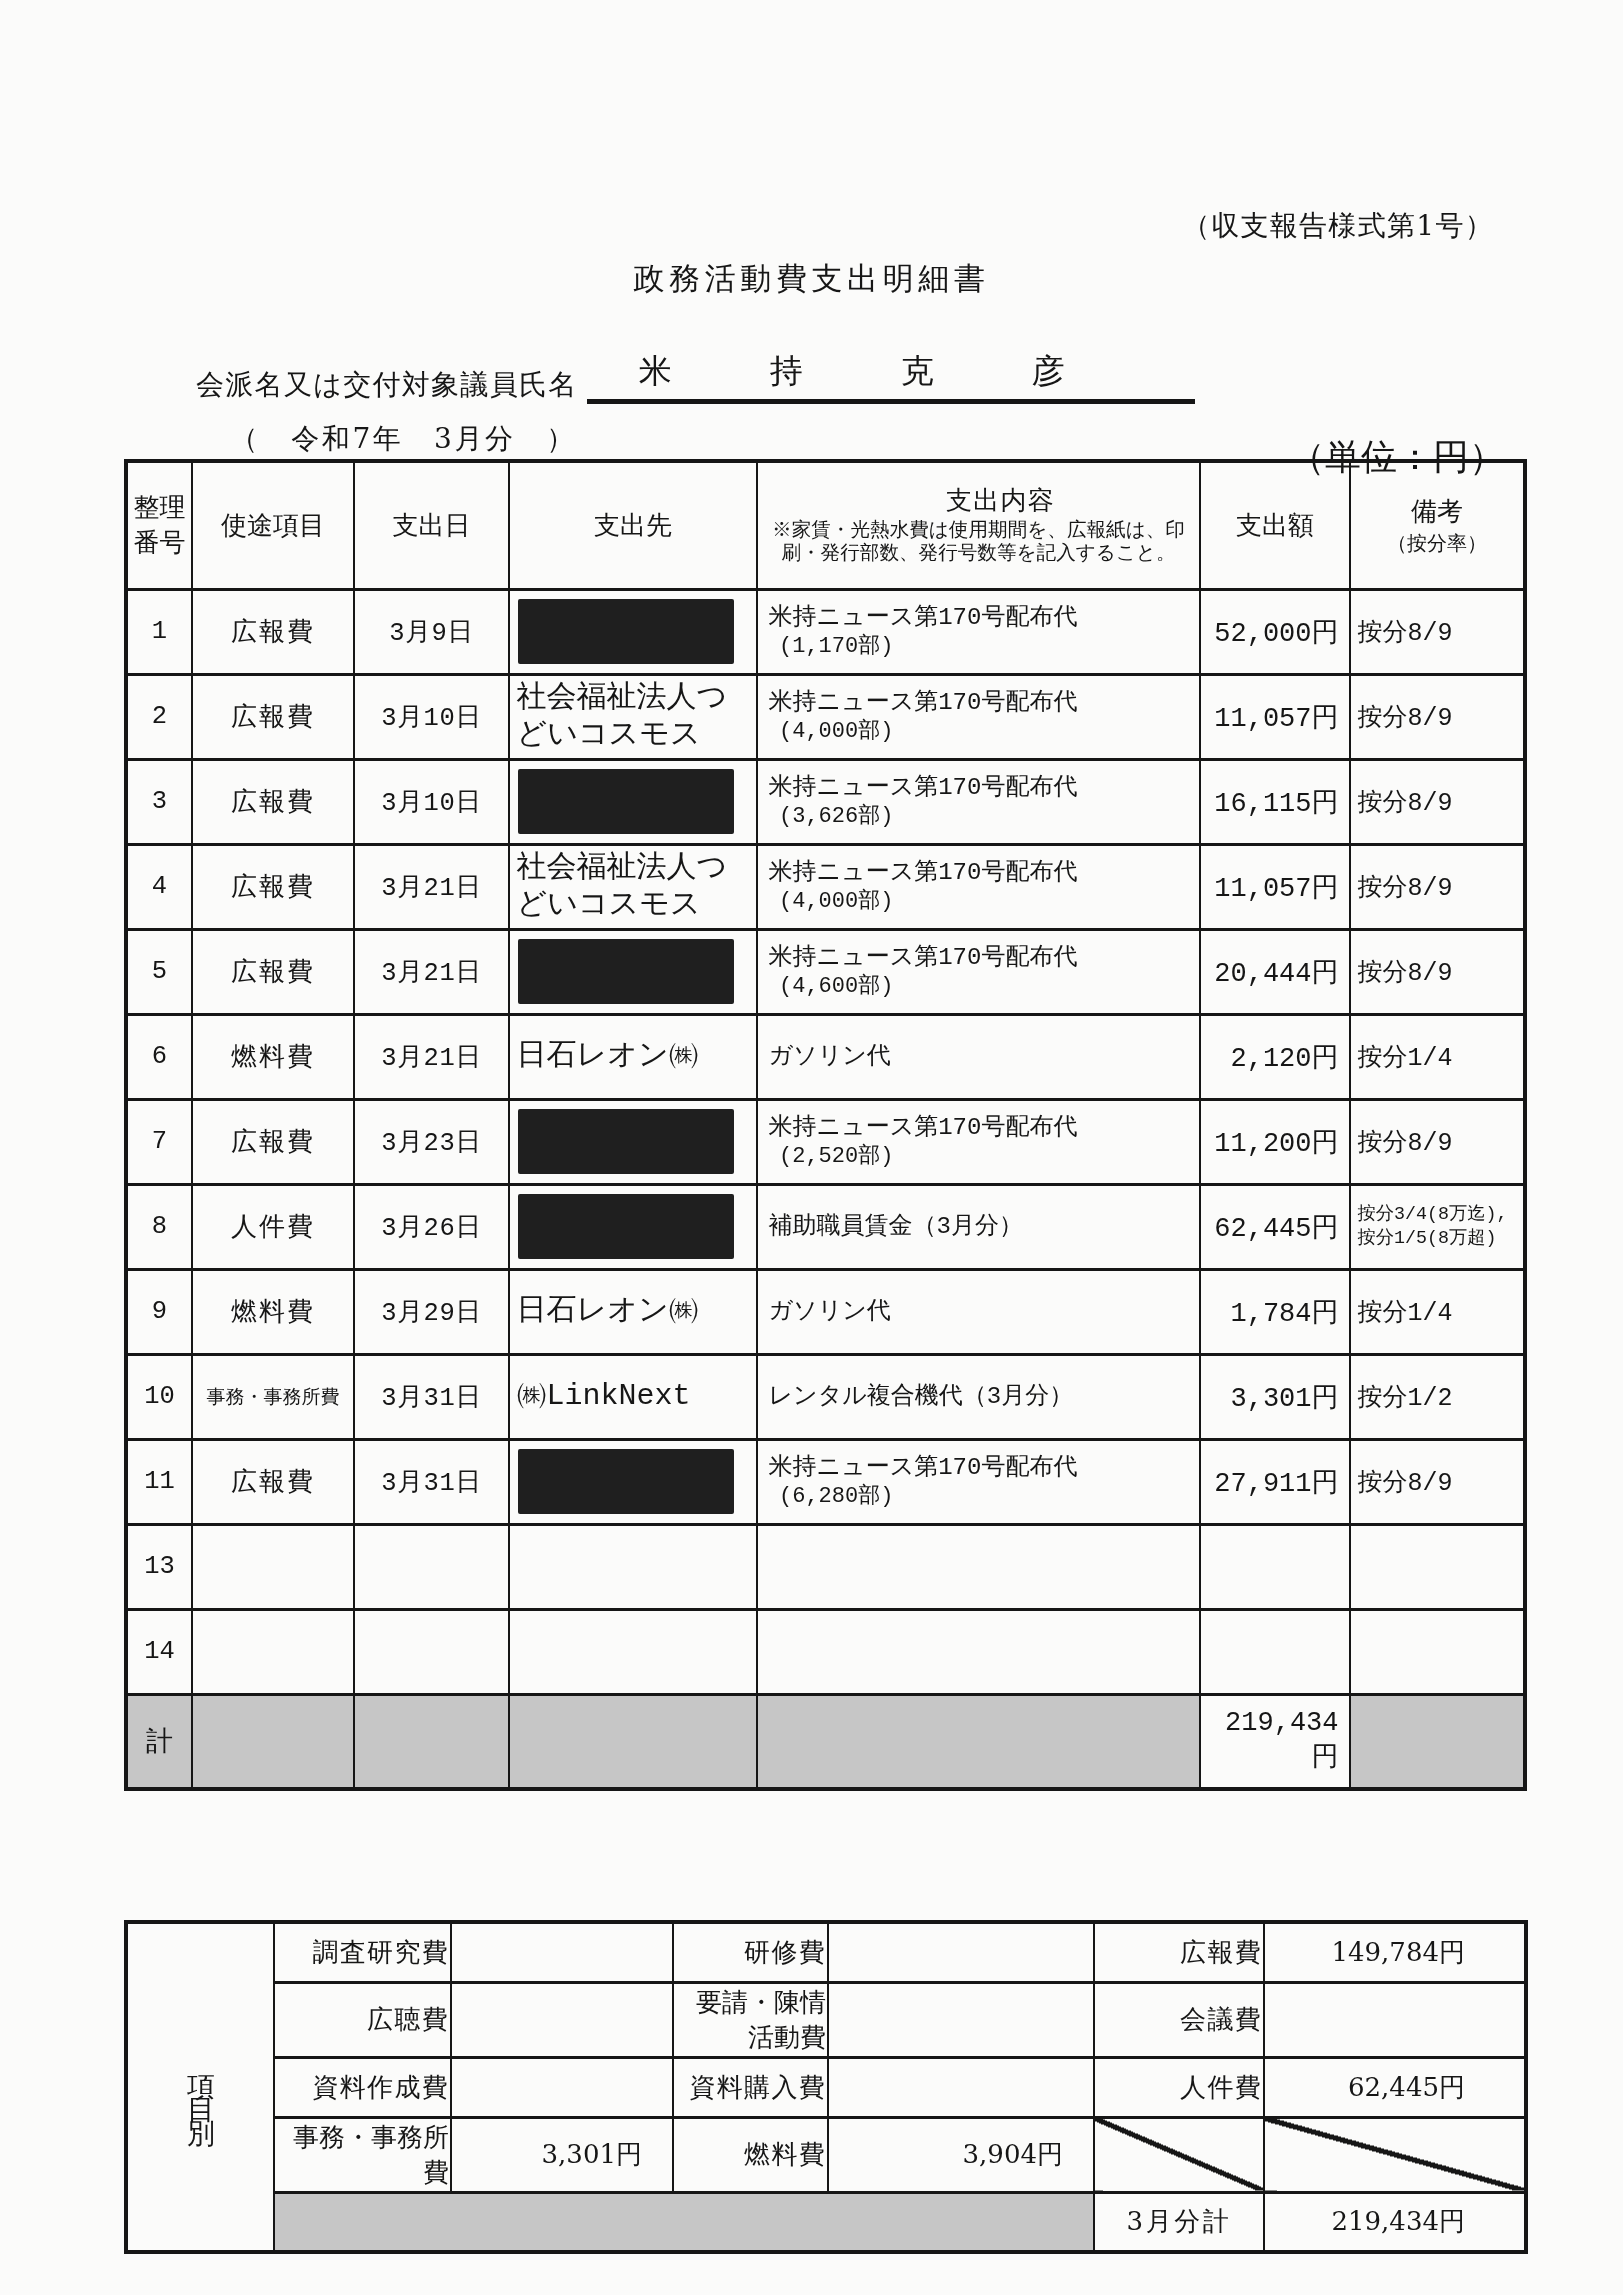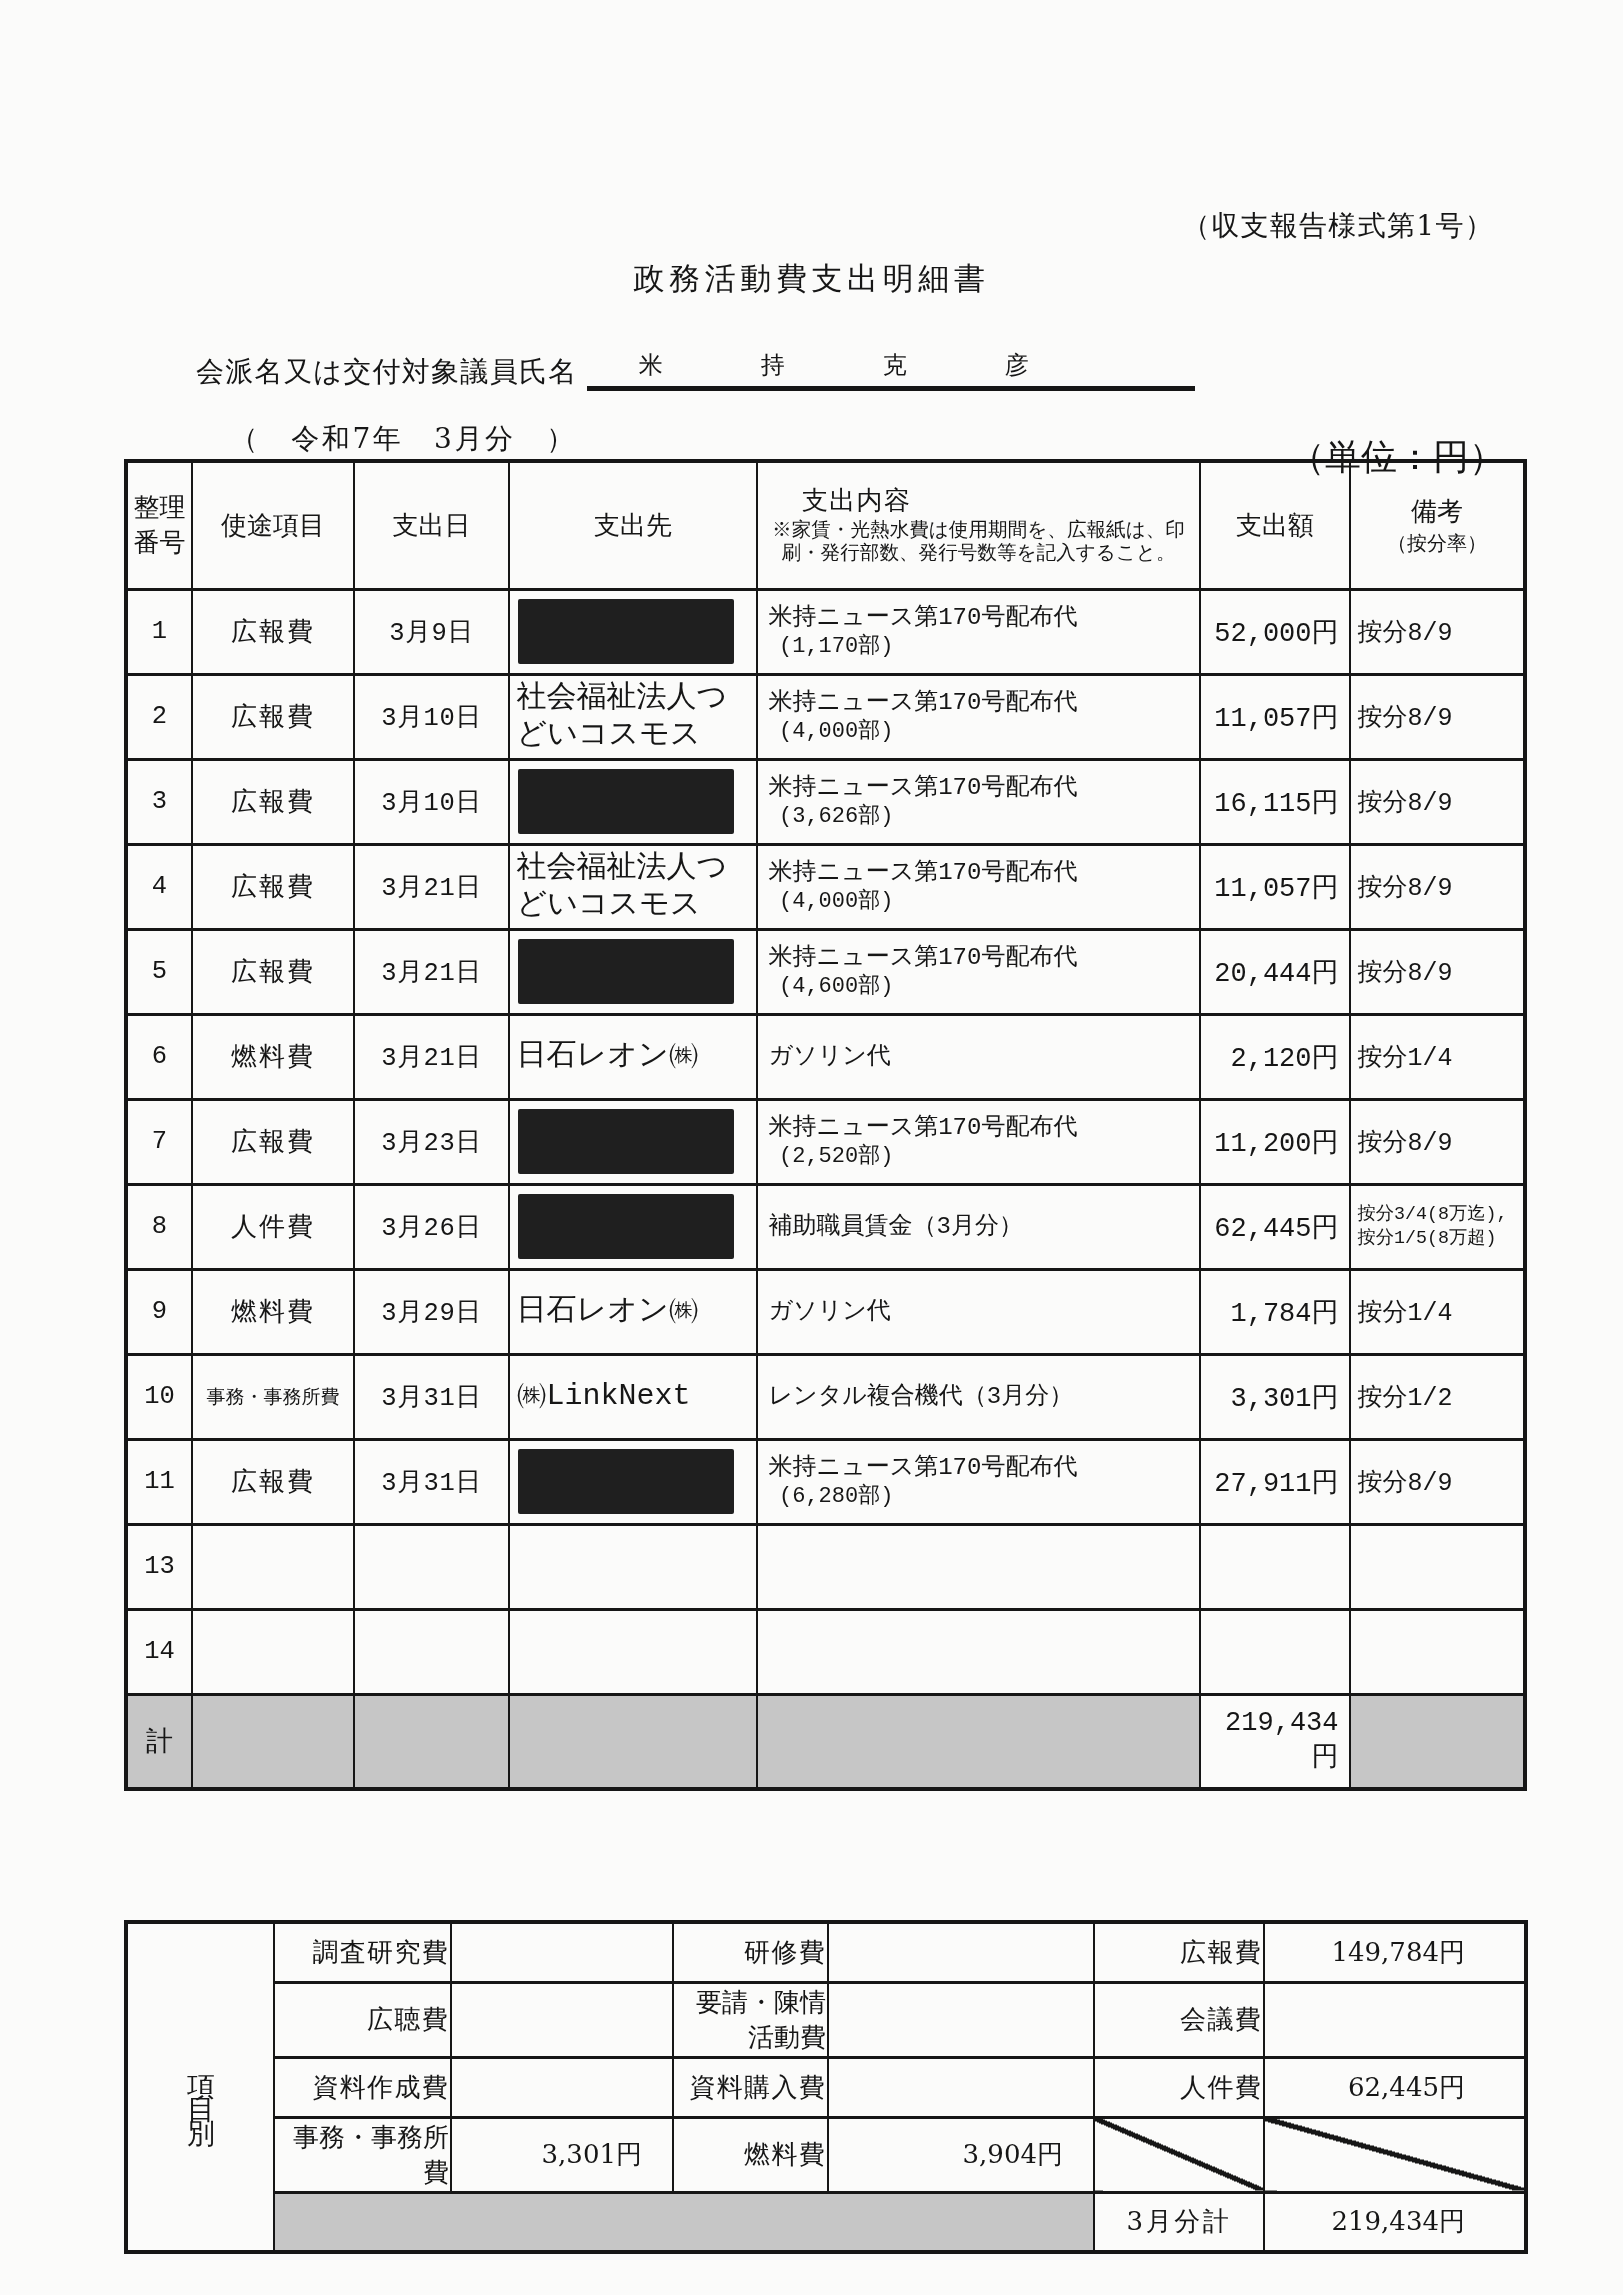--- a/index.html
+++ b/index.html
@@ -8,21 +8,21 @@
     font-family:"DejaVu Serif","Liberation Serif",serif;color:#161616;
     overflow:hidden;
   }
   
   .form-note{position:absolute;top:207px;right:129px;font-size:28px;letter-spacing:1.3px;}
   .doc-title{position:absolute;top:258px;left:0;width:100%;text-align:center;font-size:31px;letter-spacing:4.6px;}
   .member-row{position:absolute;top:349px;left:196px;font-size:28px;white-space:nowrap;}
   .member-label{letter-spacing:1.3px;vertical-align:bottom;}
   .member-name{
     display:inline-block;width:556px;margin-left:9.2px;padding:0 0 5.2px 52px;
-    border-bottom:5.9px solid #161616;font-size:24px;letter-spacing:98px;
+    border-bottom:5.9px solid #161616;font-size:33px;letter-spacing:98px;
     white-space:nowrap;vertical-align:bottom;
   }
   .period-row{position:absolute;top:420px;left:230px;font-size:28px;letter-spacing:2.6px;}
   .unit-note{position:absolute;top:425px;right:118px;font-size:36px;margin-top:8px;}
 
   
   table{border-collapse:collapse;table-layout:fixed;}
   .main-table,.sum-table{position:absolute;left:124px;width:1400px;border:4.6px solid #161616;}
   .main-table th,.main-table td,.sum-table td{
     border-left:2px solid #161616;border-right:2px solid #161616;
@@ -32,21 +32,21 @@
   .shaded{background:#c6c6c6;}
 
   
   .main-table{top:459px;font-family:Liberation Mono, monospace;}
   .main-table thead tr{height:128px;}
   .main-table tbody tr{height:85px;}
   .main-table tr.total-row{height:95px;}
   .main-table th{font-weight:normal;font-size:26px;text-align:center;padding:0;}
   .hdr-sub{font-size:20px;margin-top:1.3px;}
   .content-hdr{padding:3.9px 7.8px 2.6px 7.8px;text-align:left;}
-  .content-hdr .content-title{text-align:left;font-size:26px;letter-spacing:1.3px;margin-left:44px;}
+  .content-hdr .content-title{text-align:center;font-size:26px;letter-spacing:1.3px;margin-left:44px;}
   .content-hdr .content-note{font-size:19.6px;line-height:1.22;margin-top:1.3px;letter-spacing:0;}
   .no-cell{text-align:center;font-size:25.5px;}
   .cat-cell{text-align:center;font-size:26px;letter-spacing:2px;}
   .cat-sm{font-size:19px;letter-spacing:0;}
   .date-cell{text-align:center;font-size:25.5px;letter-spacing:0.7px;margin-left:12px;}
   .payee-cell{font-size:30px;line-height:1.22;padding:2.6px 3.9px 2.6px 6.5px;letter-spacing:0;}
   .payee-cell .redact{width:216px;height:65px;background:#1f1f1f;margin:2.6px 0 2.6px 1.3px;border-radius:2px;}
   .content-cell{padding:2.6px 6.5px 2.6px 10.5px;font-size:24px;line-height:1.3;}
   .content-cell .l2{font-size:22px;padding-left:10.5px;}
   .amount-cell{text-align:right;padding-right:10.5px;font-size:27px;}

